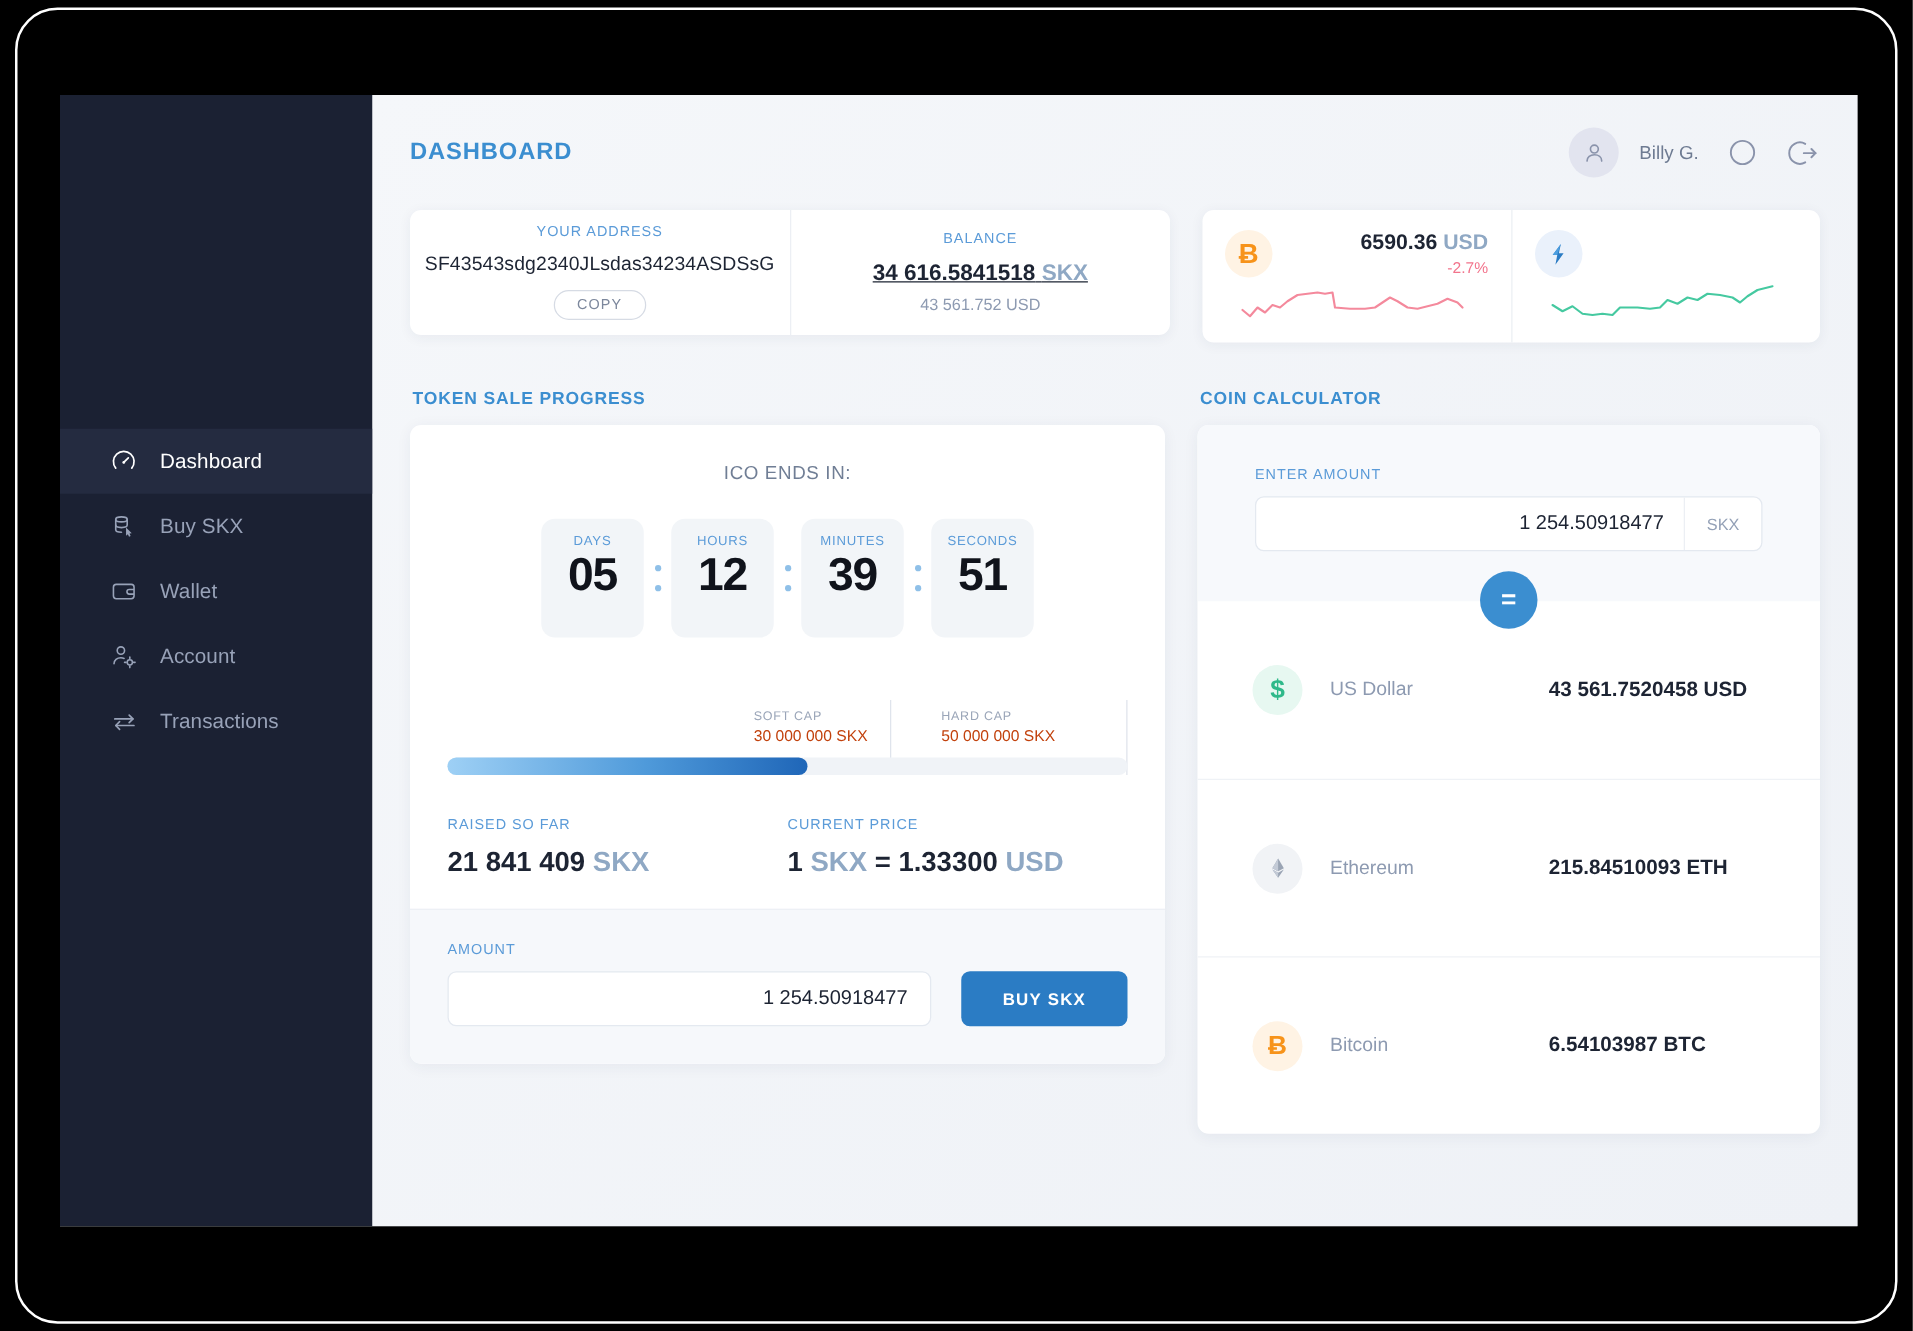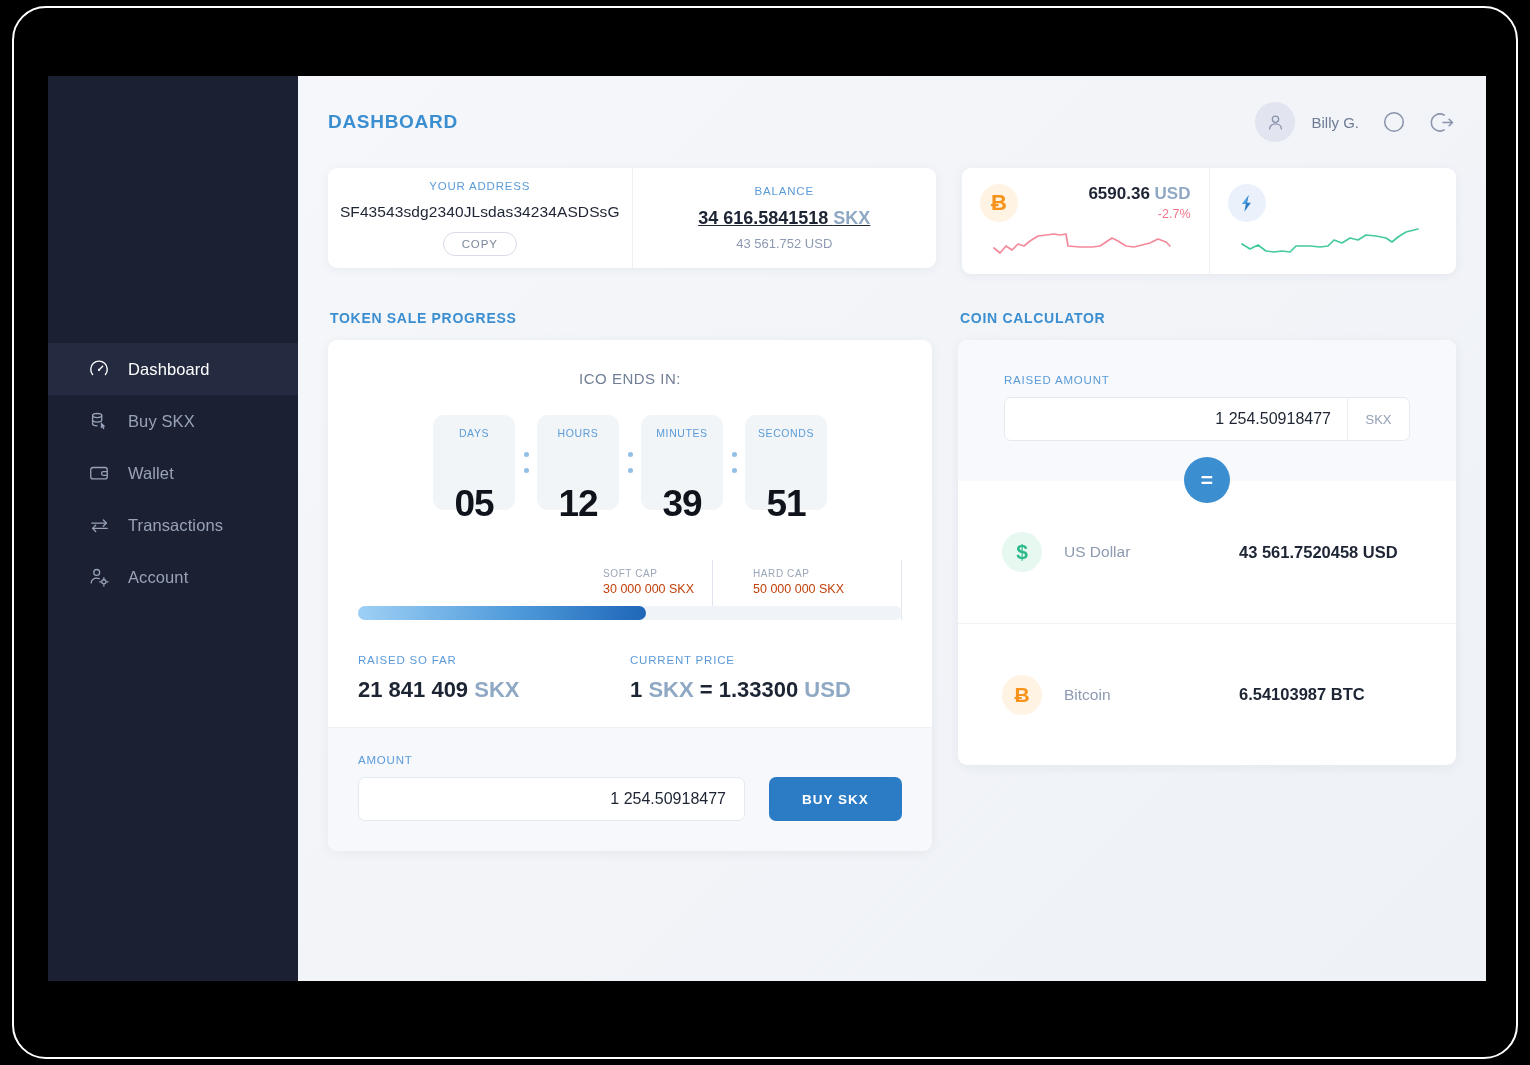--- a/index.html
+++ b/index.html
@@ -115,21 +115,21 @@
   #right-col { flex: 1; }
 
   
   #sale-card { border-radius: 9px; overflow: hidden; background: #fff;
                box-shadow: 0 2px 12px rgba(35,55,90,.06); }
   #sale-top { padding: 30px 30px 24px; }
   #ico-label { text-align: center; font-size: 15px; color: #707e95; letter-spacing: .5px; }
   #timer { display: flex; justify-content: center; align-items: stretch;
            gap: 0; margin-top: 28px; }
   .tbox { width: 82px; height: 95px; background: #f2f5f8; border-radius: 11px;
-          display: flex; flex-direction: column; align-items: center; padding-top: 12px; gap: 44px; }
+          display: flex; flex-direction: column; align-items: center; padding-top: 12px; }
   .tlabel { font-size: 10.5px; color: #5b9bd8; letter-spacing: .6px; }
   .tval { font-size: 37px; font-weight: bold; color: #10131b; line-height: 1.15; letter-spacing: -1px; }
   .tsep { width: 22px; display: flex; flex-direction: column; justify-content: center;
           align-items: center; gap: 11px; }
   .tsep i { width: 5px; height: 5px; border-radius: 50%; background: #8fc0e8; display: block; }
 
   
   #progress-wrap { margin-top: 38px; position: relative; height: 72px; }
   .cap-tick { position: absolute; bottom: 0; width: 1px; background: #dfe4ec; height: 60px; }
   .cap-box { position: absolute; bottom: 24px; }
@@ -228,41 +228,41 @@
           <svg width="22" height="22" viewBox="0 0 24 24" fill="none" stroke="#98a2b8" stroke-width="1.4" stroke-linejoin="round">
             <rect x="3" y="6" width="18" height="12.5" rx="2.5"></rect>
             <path d="M21 10.5h-4.2a2 2 0 0 0 0 4H21"></path>
           </svg>
         </span>
         <span>Wallet</span>
       </div>
 
       <div class="nav-item">
         <span class="nav-ico">
+          <svg width="22" height="22" viewBox="0 0 24 24" fill="none" stroke="#98a2b8" stroke-width="1.4" stroke-linecap="round">
+            <circle cx="9.5" cy="7" r="3.2"></circle>
+              <path d="M3.5 18.5c0-3.2 2.7-5.2 6-5.2 1 0 2 .2 2.8.6"></path>
+            <circle cx="17.3" cy="17.3" r="2.3"></circle>
+            <path d="M17.3 14v-1.3M17.3 21.9v-1.3M20.6 17.3h1.3M12.7 17.3h1.3"></path>
+          </svg>
+        </span>
+        <span>Account</span>
+      </div>
+
+      <div class="nav-item">
+        <span class="nav-ico">
           <svg width="23" height="23" viewBox="0 0 24 24" fill="none" stroke="#98a2b8" stroke-width="1.4" stroke-linecap="round" stroke-linejoin="round">
             <path d="M4 9.5h15"></path>
               <path d="M16 6.3l3.2 3.2L16 12.7"></path>
             <path d="M20 15h-15"></path>
               <path d="M8 11.8L4.8 15 8 18.2"></path>
           </svg>
         </span>
         <span>Transactions</span>
       </div>
-
-      <div class="nav-item">
-        <span class="nav-ico">
-          <svg width="22" height="22" viewBox="0 0 24 24" fill="none" stroke="#98a2b8" stroke-width="1.4" stroke-linecap="round">
-            <circle cx="9.5" cy="7" r="3.2"></circle>
-              <path d="M3.5 18.5c0-3.2 2.7-5.2 6-5.2 1 0 2 .2 2.8.6"></path>
-            <circle cx="17.3" cy="17.3" r="2.3"></circle>
-            <path d="M17.3 14v-1.3M17.3 21.9v-1.3M20.6 17.3h1.3M12.7 17.3h1.3"></path>
-          </svg>
-        </span>
-        <span>Account</span>
-      </div>
     </nav>
 
     <div id="main">
 
       <div id="header">
         <div id="page-title">DASHBOARD</div>
         <div id="user-area">
           <div id="avatar">
             <svg width="21" height="21" viewBox="0 0 24 24" fill="none" stroke="#8a93ab" stroke-width="1.5" stroke-linecap="round">
               <circle cx="12" cy="8.3" r="3.6"></circle>
@@ -416,34 +416,46 @@
               </div>
             </div>
           </div>
         </div>
 
         <div id="right-col">
           <div class="sec-title">COIN CALCULATOR</div>
 
           <div id="calc-card">
             <div id="calc-top">
-              <div class="field-label">RAISED AMOUNT</div>
+              <div class="field-label">ENTER AMOUNT</div>
               <div id="calc-input-row">
                 <div id="calc-amount">1 254.50918477</div>
                 <div id="calc-unit">SKX</div>
               </div>
               <div id="equals-btn">=</div>
             </div>
 
             <div class="conv-row">
               <div class="conv-badge usd">$</div>
               <div class="conv-name">US Dollar</div>
               <div class="conv-val">43 561.7520458 USD</div>
             </div>
 
+            <div class="conv-row">
+              <div class="conv-badge eth">
+                <svg width="19" height="19" viewBox="0 0 24 24">
+                  <path d="M12 2.2L6.2 12 12 15.2 17.8 12z" fill="#9aa4b4"></path>
+                  <path d="M12 2.2L6.2 12 12 15.2z" fill="#c3cad6"></path>
+                  <path d="M12 16.6L6.2 13.3 12 21.8 17.8 13.3z" fill="#9aa4b4"></path>
+                  <path d="M12 16.6L6.2 13.3 12 21.8z" fill="#c3cad6"></path>
+                </svg>
+              </div>
+              <div class="conv-name">Ethereum</div>
+              <div class="conv-val">215.84510093 ETH</div>
+            </div>
 
             <div class="conv-row">
               <div class="conv-badge btc">Ƀ</div>
               <div class="conv-name">Bitcoin</div>
               <div class="conv-val">6.54103987 BTC</div>
             </div>
           </div>
         </div>
 
       </div>

